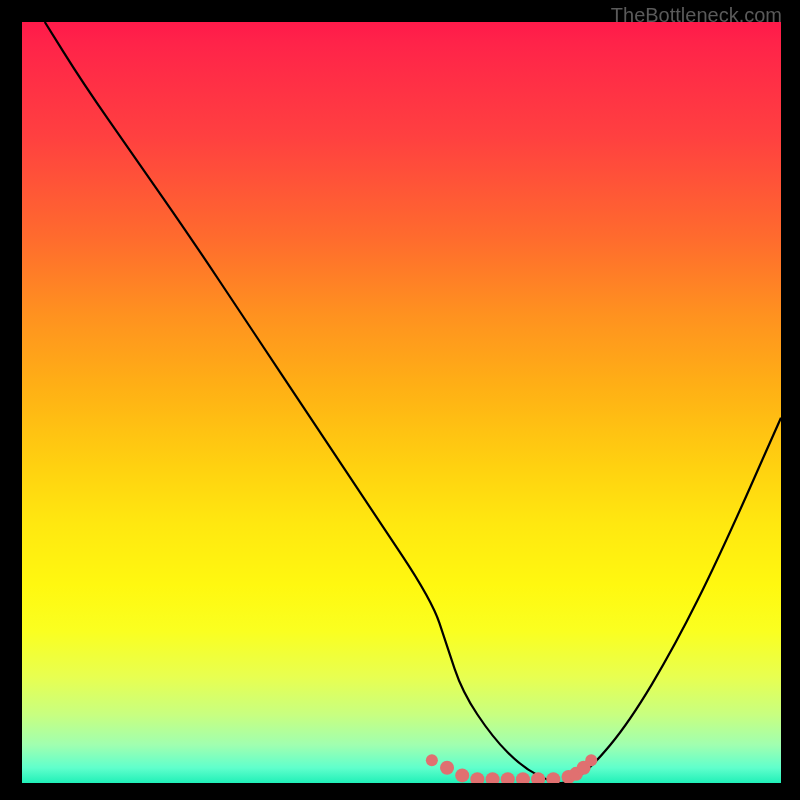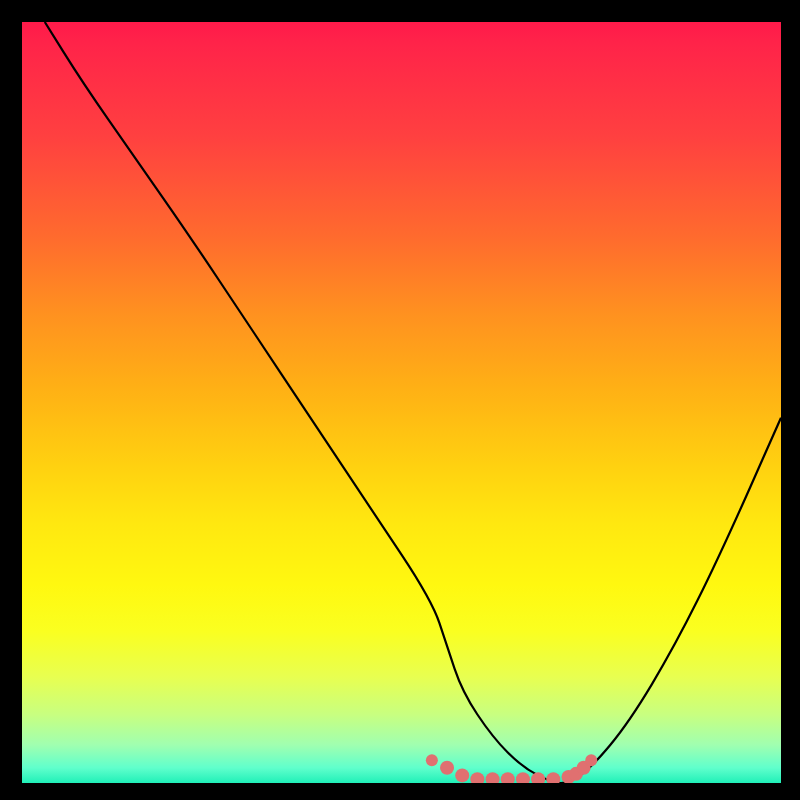--- a/index.html
+++ b/index.html
@@ -48,20 +48,21 @@
     left: 0;
     top: 0;
     width: 759px;
     height: 761px;
   }
 </style>
 </head>
 <body>
 
 <div class="chart-container">
+  <div class="watermark">TheBottleneck.com</div>
   <div class="plot-area">
     <svg class="curve" viewBox="0 0 759 761" preserveAspectRatio="none">
       <g>
         <path id="curve-path" fill="none" stroke="#000" stroke-width="2.2" d="M 22.77 0 Q 22.77 0 41.745 30.439999999999998 Q 60.72 60.879999999999995 87.285 98.93 Q 113.85 136.98000000000002 140.415 175.03000000000003 Q 166.98 213.08000000000004 197.33999999999997 258.74 Q 227.7 304.40000000000003 258.06 350.06000000000006 Q 288.42 395.72 318.78000000000003 441.38 Q 349.14000000000004 487.04 379.5 532.7 Q 409.86 578.36 417.45000000000005 601.19 Q 425.04 624.02 432.63 646.85 Q 440.21999999999997 669.6800000000001 455.4 692.51 Q 470.58 715.34 485.76 730.56 Q 500.94 745.78 516.12 753.39 Q 531.3 761 538.89 761 Q 546.48 761 557.865 753.39 Q 569.25 745.78 588.225 722.95 Q 607.2 700.12 629.97 662.0699999999999 Q 652.74 624.02 675.51 578.36 Q 698.2800000000001 532.7 728.6400000000001 464.21000000000004 T 759 395.72"></path>
       </g>
       <g id="dots-group">
           <circle cx="409.86" cy="738.17" r="6" fill="#e07070"></circle>
           <circle cx="425.04" cy="745.78" r="7" fill="#e07070"></circle>
           <circle cx="440.21999999999997" cy="753.39" r="7" fill="#e07070"></circle>
           <circle cx="455.4" cy="757.195" r="7" fill="#e07070"></circle>

